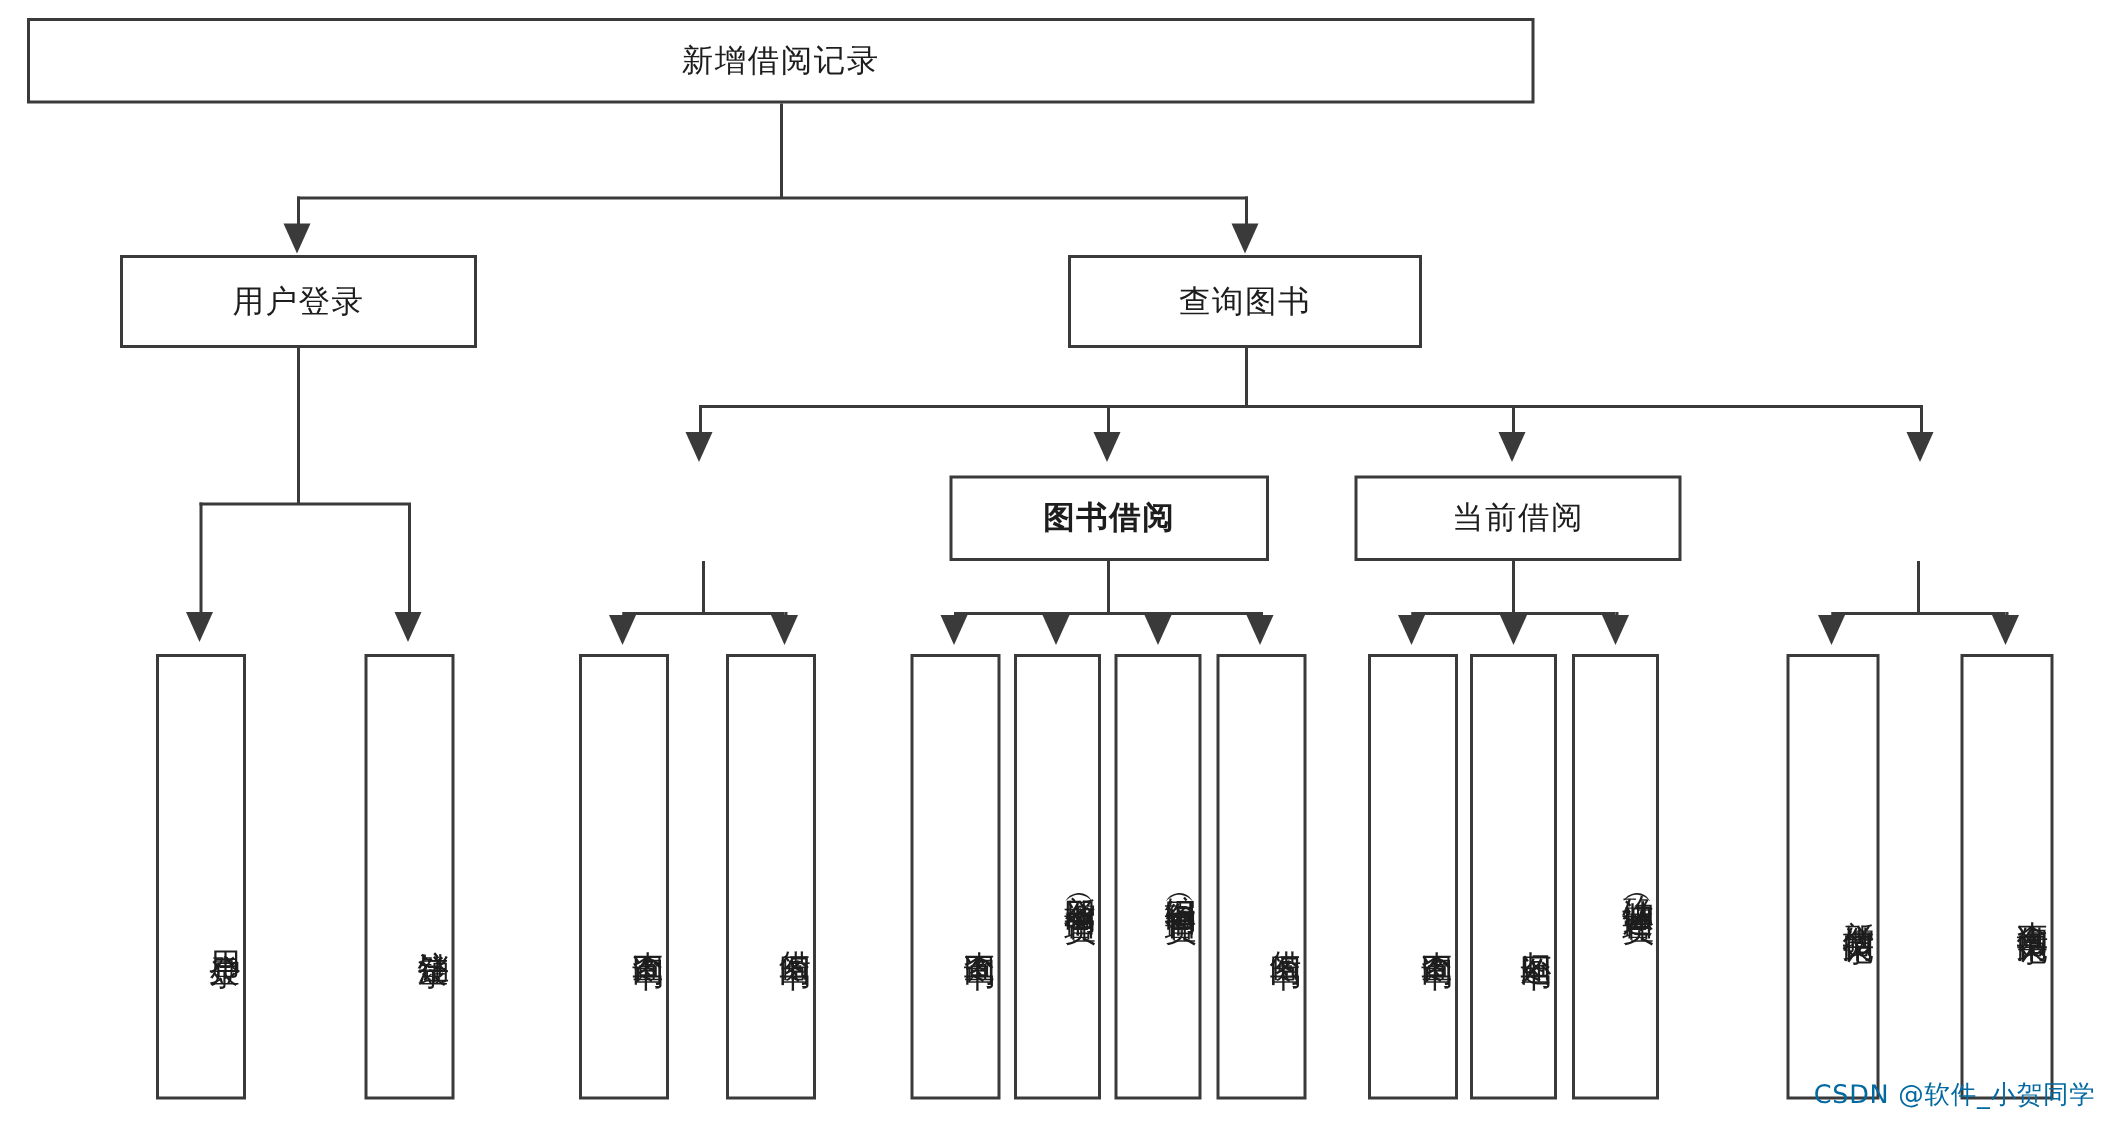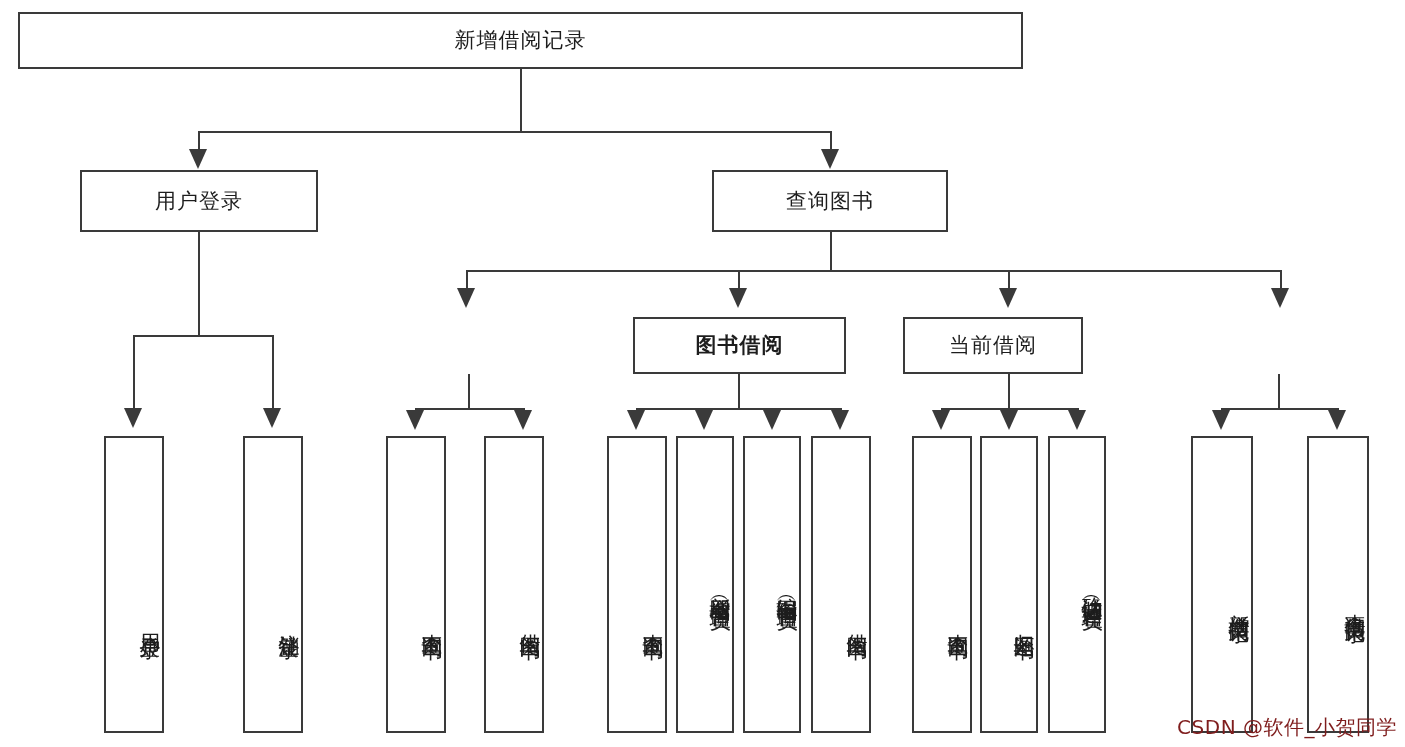--- a/index.html
+++ b/index.html
@@ -64,22 +64,22 @@
     height: 0;
     border-left: 9px solid transparent;
     border-right: 9px solid transparent;
     border-top: 20px solid #3a3a3a;
   }
   
   #watermark {
     position: absolute;
     right: 8px;
     bottom: 6px;
-    font-size: 20px;
-    color: #7f1d1d;
+    font-size: 17px;
+    color: #0369a1;
     letter-spacing: 0.5px;
     white-space: nowrap;
     pointer-events: none;
   }
 </style>
 </head>
 <body>
 
 <div id="diagram-root">
 
@@ -113,21 +113,21 @@
   <div class="vline" style="left:738px; top:270px; height:20px;"></div>
   <div class="arrow" style="left:729px; top:288px;"></div>
   <div class="vline" style="left:1008px; top:270px; height:20px;"></div>
   <div class="arrow" style="left:999px; top:288px;"></div>
   <div class="vline" style="left:1280px; top:270px; height:20px;"></div>
   <div class="arrow" style="left:1271px; top:288px;"></div>
 
 
   <div class="node horizontal" style="left:633px; top:317px; width:213px; height:57px;font-weight:bold;">图书借阅</div>
 
-  <div class="node horizontal" style="left:903px; top:317px; width:180px; height:57px;">当前借阅</div>
+  <div class="node horizontal" style="left:903px; top:317px; width:218px; height:57px;">当前借阅</div>
 
 
   <div class="vline" style="left:468px; top:374px; height:35px;"></div>
   <div class="hline" style="left:415px; top:408px; width:108px;"></div>
   <div class="vline" style="left:415px; top:408px; height:4px;"></div>
   <div class="arrow" style="left:406px; top:410px;"></div>
   <div class="vline" style="left:523px; top:408px; height:4px;"></div>
   <div class="arrow" style="left:514px; top:410px;"></div>
 
   <div class="vline" style="left:738px; top:374px; height:35px;"></div>

